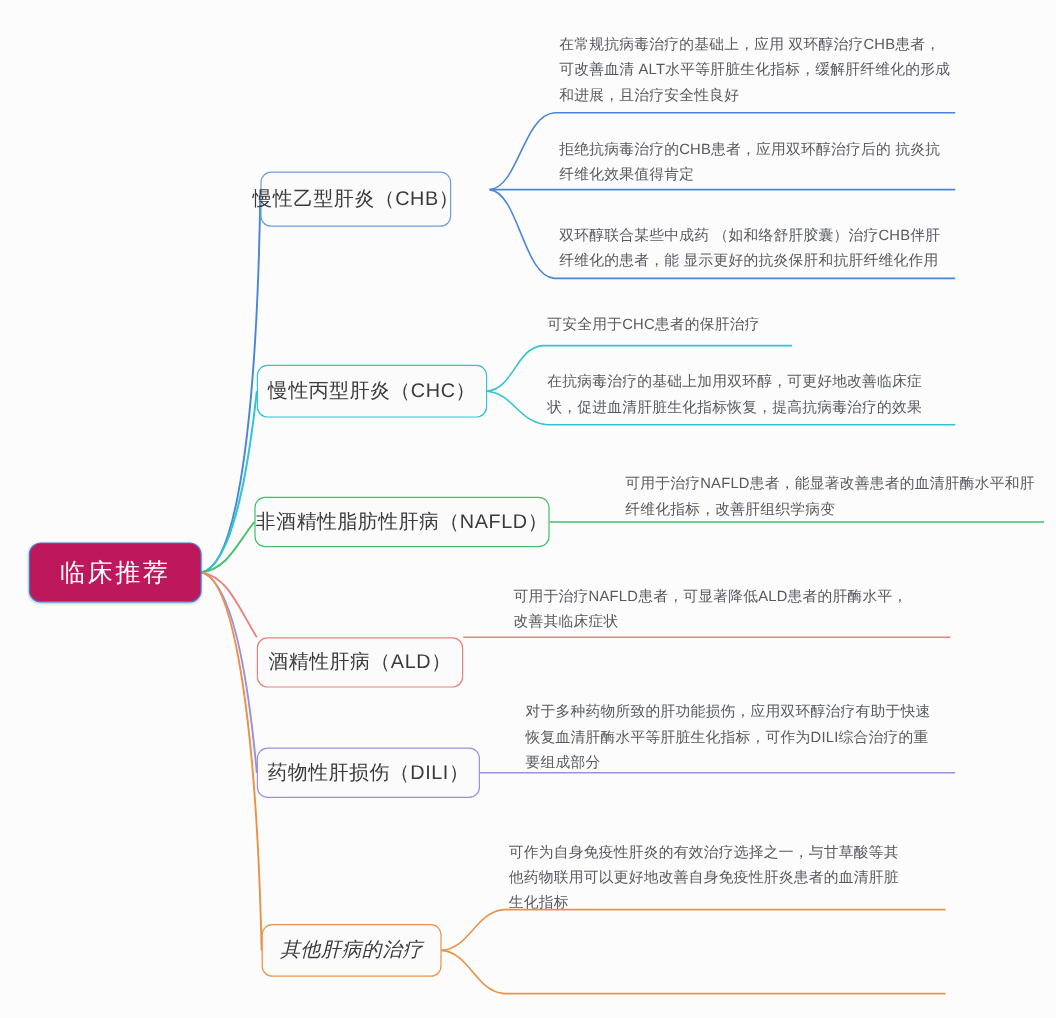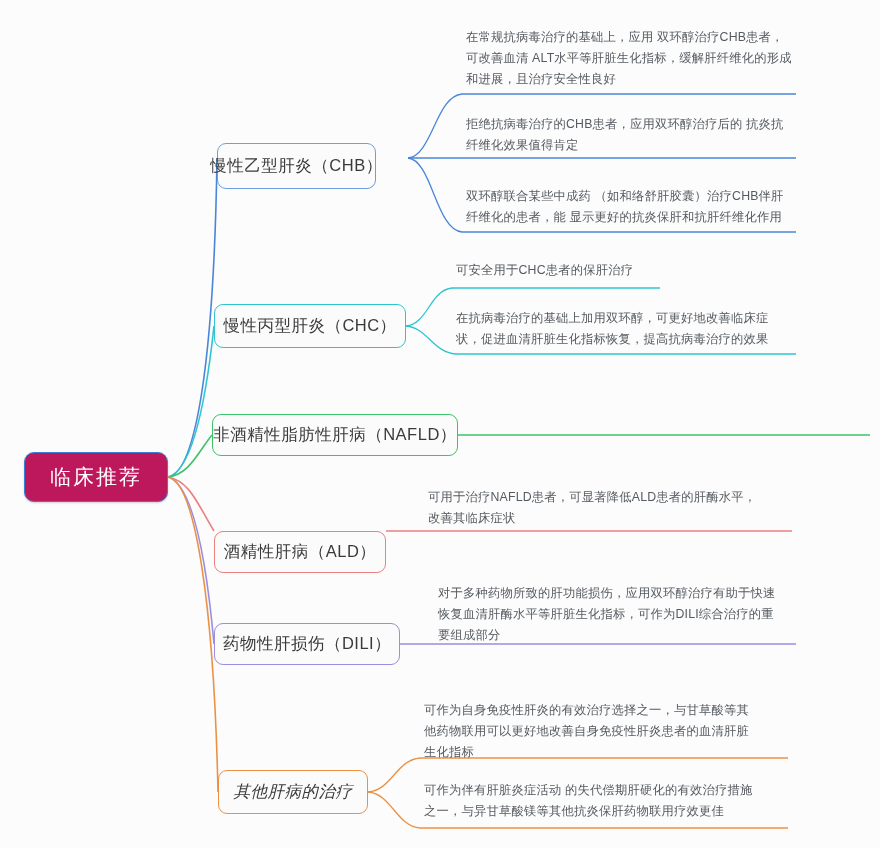--- a/index.html
+++ b/index.html
@@ -100,20 +100,23 @@
   <div class="leaf" style="left:456px;top:260px;width:330px;">
     <span>可安全用于CHC患者的保肝治疗</span>
   </div>
   <div class="leaf" style="left:456px;top:308px;width:332px;">
     <span>在抗病毒治疗的基础上加用双环醇，可更好地改善临床症状，促进血清肝脏生化指标恢复，提高抗病毒治疗的效果</span>
   </div>
 
   <div class="node branch" style="left:212px;top:414px;width:246px;height:42px;border-color:#3ec26a;">
     <span>非酒精性脂肪性肝病（NAFLD）</span>
   </div>
+  <div class="leaf" style="left:521px;top:393px;width:344px;">
+    <span>可用于治疗NAFLD患者，能显著改善患者的血清肝酶水平和肝纤维化指标，改善肝组织学病变</span>
+  </div>
 
   <div class="node branch" style="left:214px;top:510px;width:172px;height:42px;border-color:#e8817f;margin-top:21px;">
     <span>酒精性肝病（ALD）</span>
   </div>
   <div class="leaf" style="left:428px;top:487px;width:336px;">
     <span>可用于治疗NAFLD患者，可显著降低ALD患者的肝酶水平，改善其临床症状</span>
   </div>
 
   <div class="node branch" style="left:214px;top:623px;width:186px;height:42px;border-color:#9b8ede;">
     <span>药物性肝损伤（DILI）</span>
@@ -121,17 +124,14 @@
   <div class="leaf" style="left:438px;top:583px;width:338px;">
     <span>对于多种药物所致的肝功能损伤，应用双环醇治疗有助于快速恢复血清肝酶水平等肝脏生化指标，可作为DILI综合治疗的重要组成部分</span>
   </div>
 
   <div class="node branch" style="left:218px;top:770px;width:150px;height:44px;border-color:#eb9146;font-style:italic;">
     <span>其他肝病的治疗</span>
   </div>
   <div class="leaf" style="left:424px;top:700px;width:336px;">
     <span>可作为自身免疫性肝炎的有效治疗选择之一，与甘草酸等其他药物联用可以更好地改善自身免疫性肝炎患者的血清肝脏生化指标</span>
   </div>
-  <div class="leaf" style="left:424px;top:780px;width:334px;">
-    <span>可作为伴有肝脏炎症活动 的失代偿期肝硬化的有效治疗措施之一，与异甘草酸镁等其他抗炎保肝药物联用疗效更佳</span>
-  </div>
 
 </div>
 
 </body></html>

